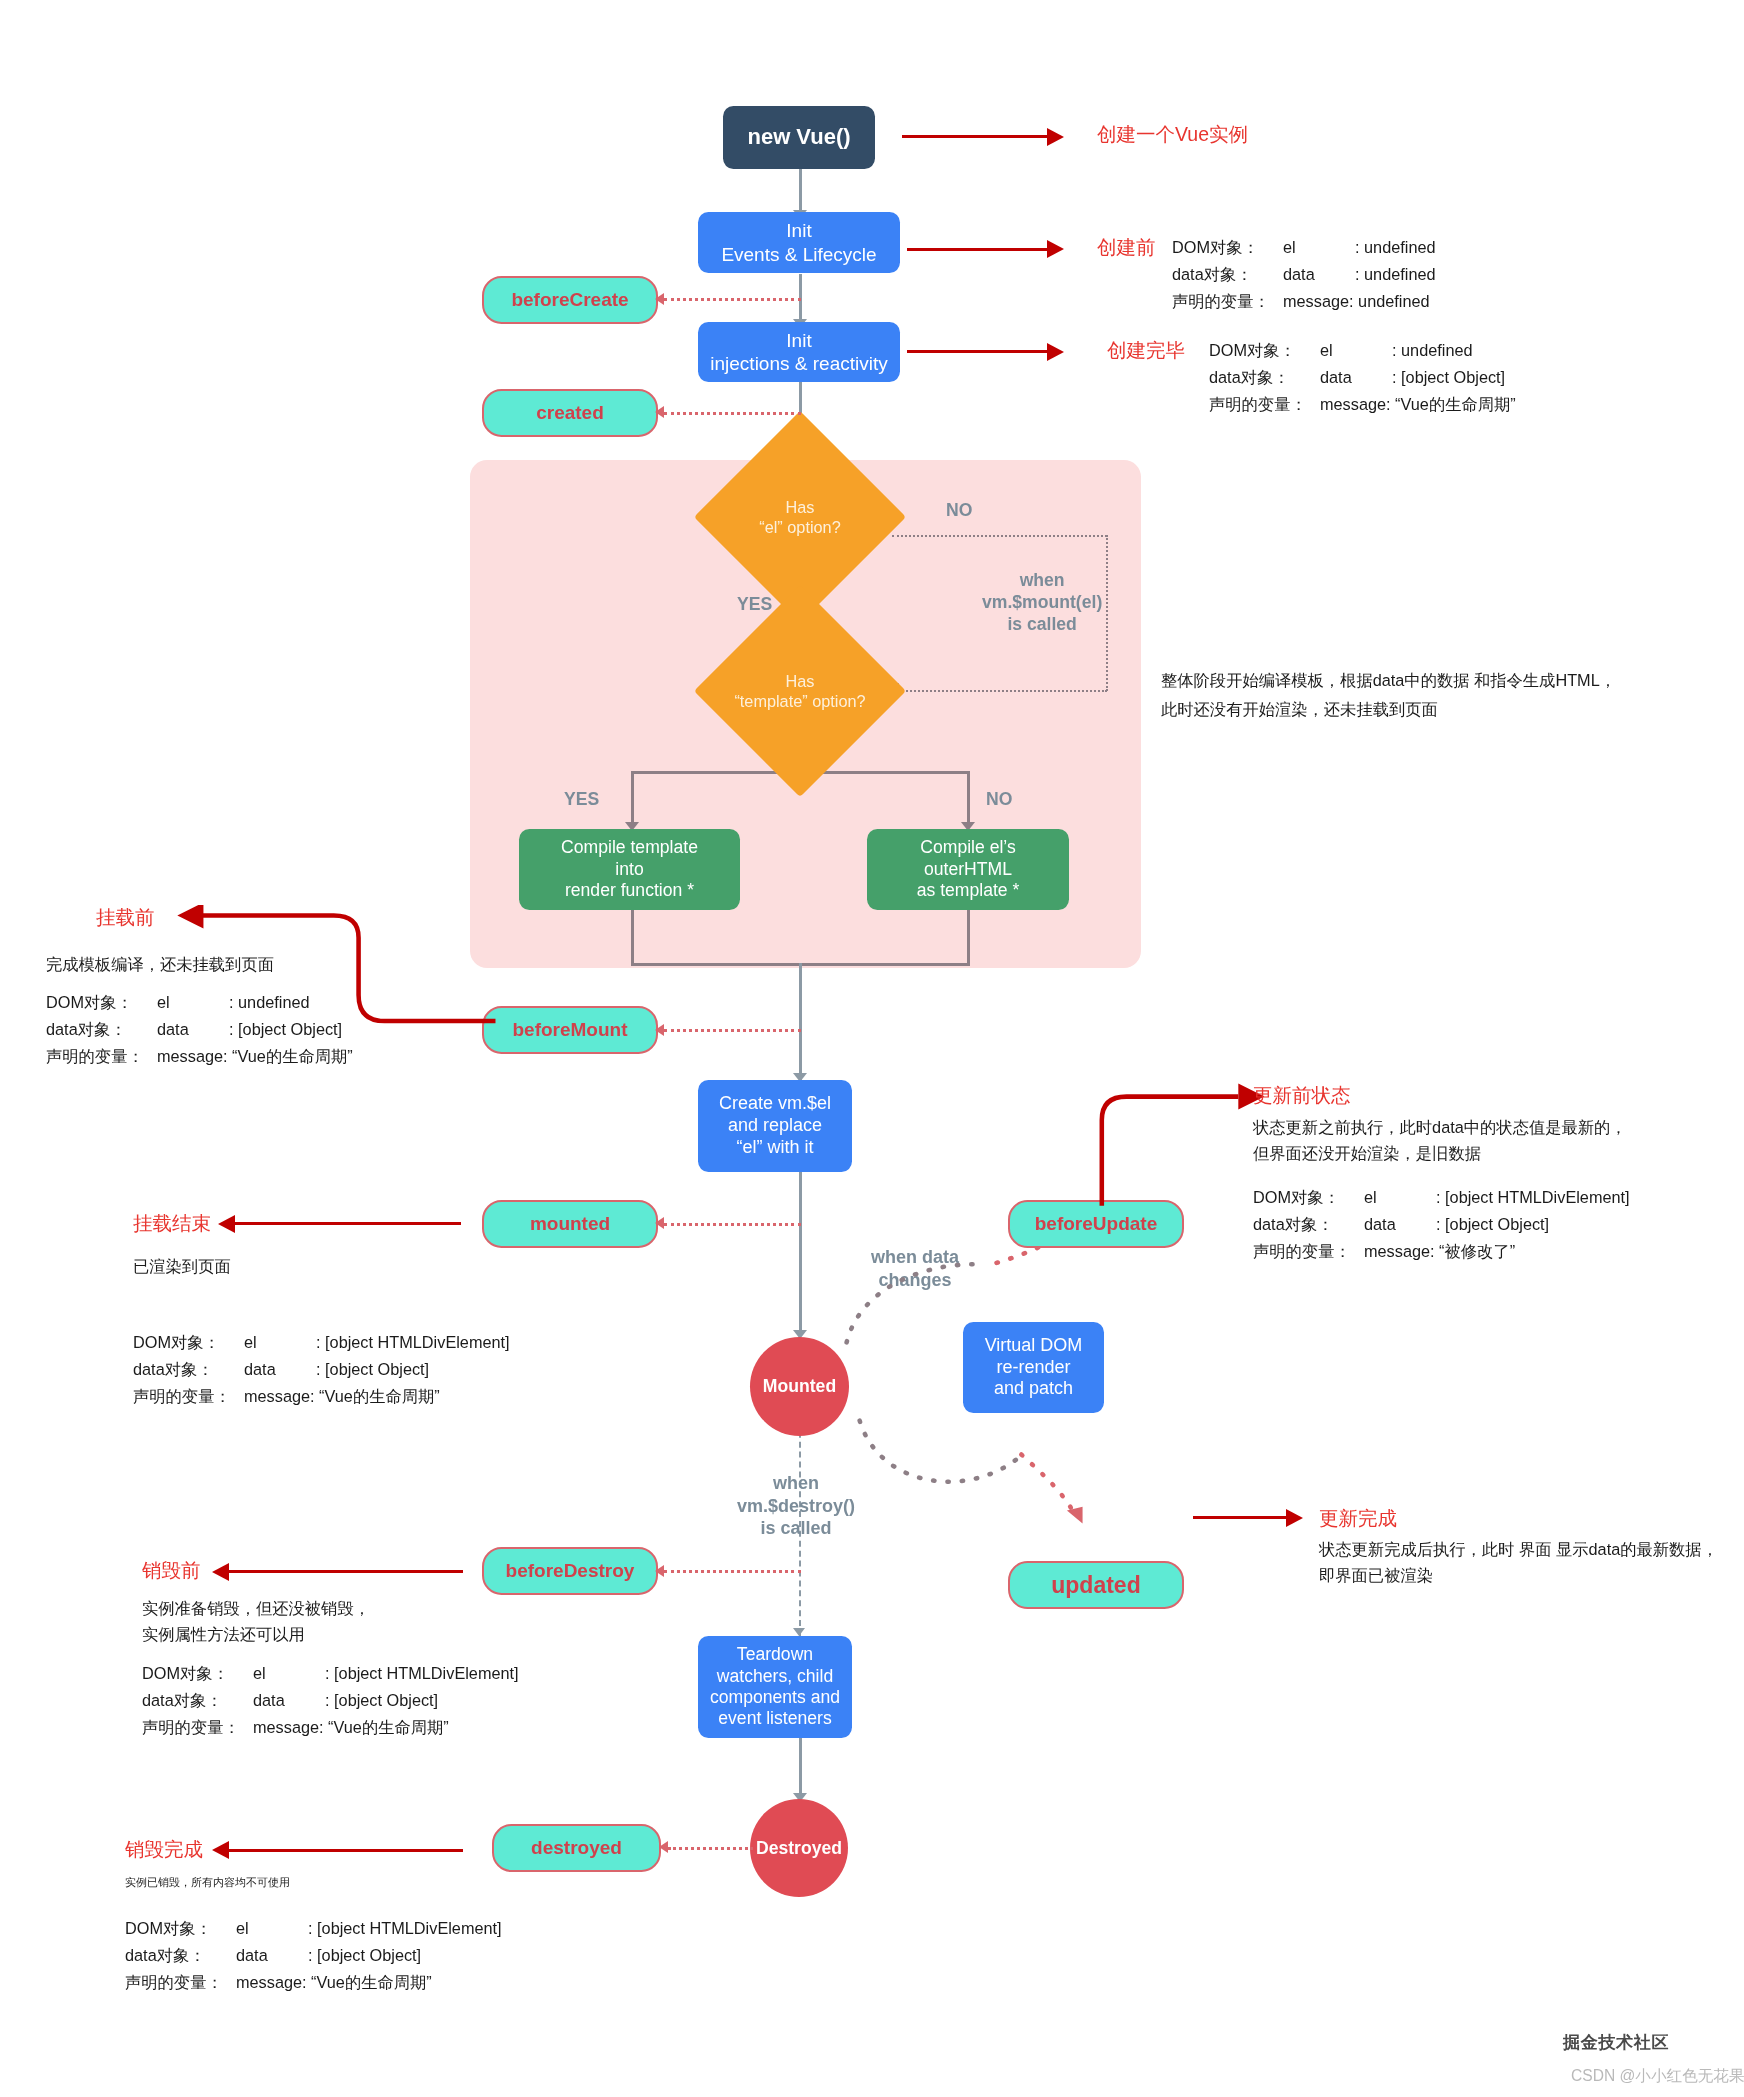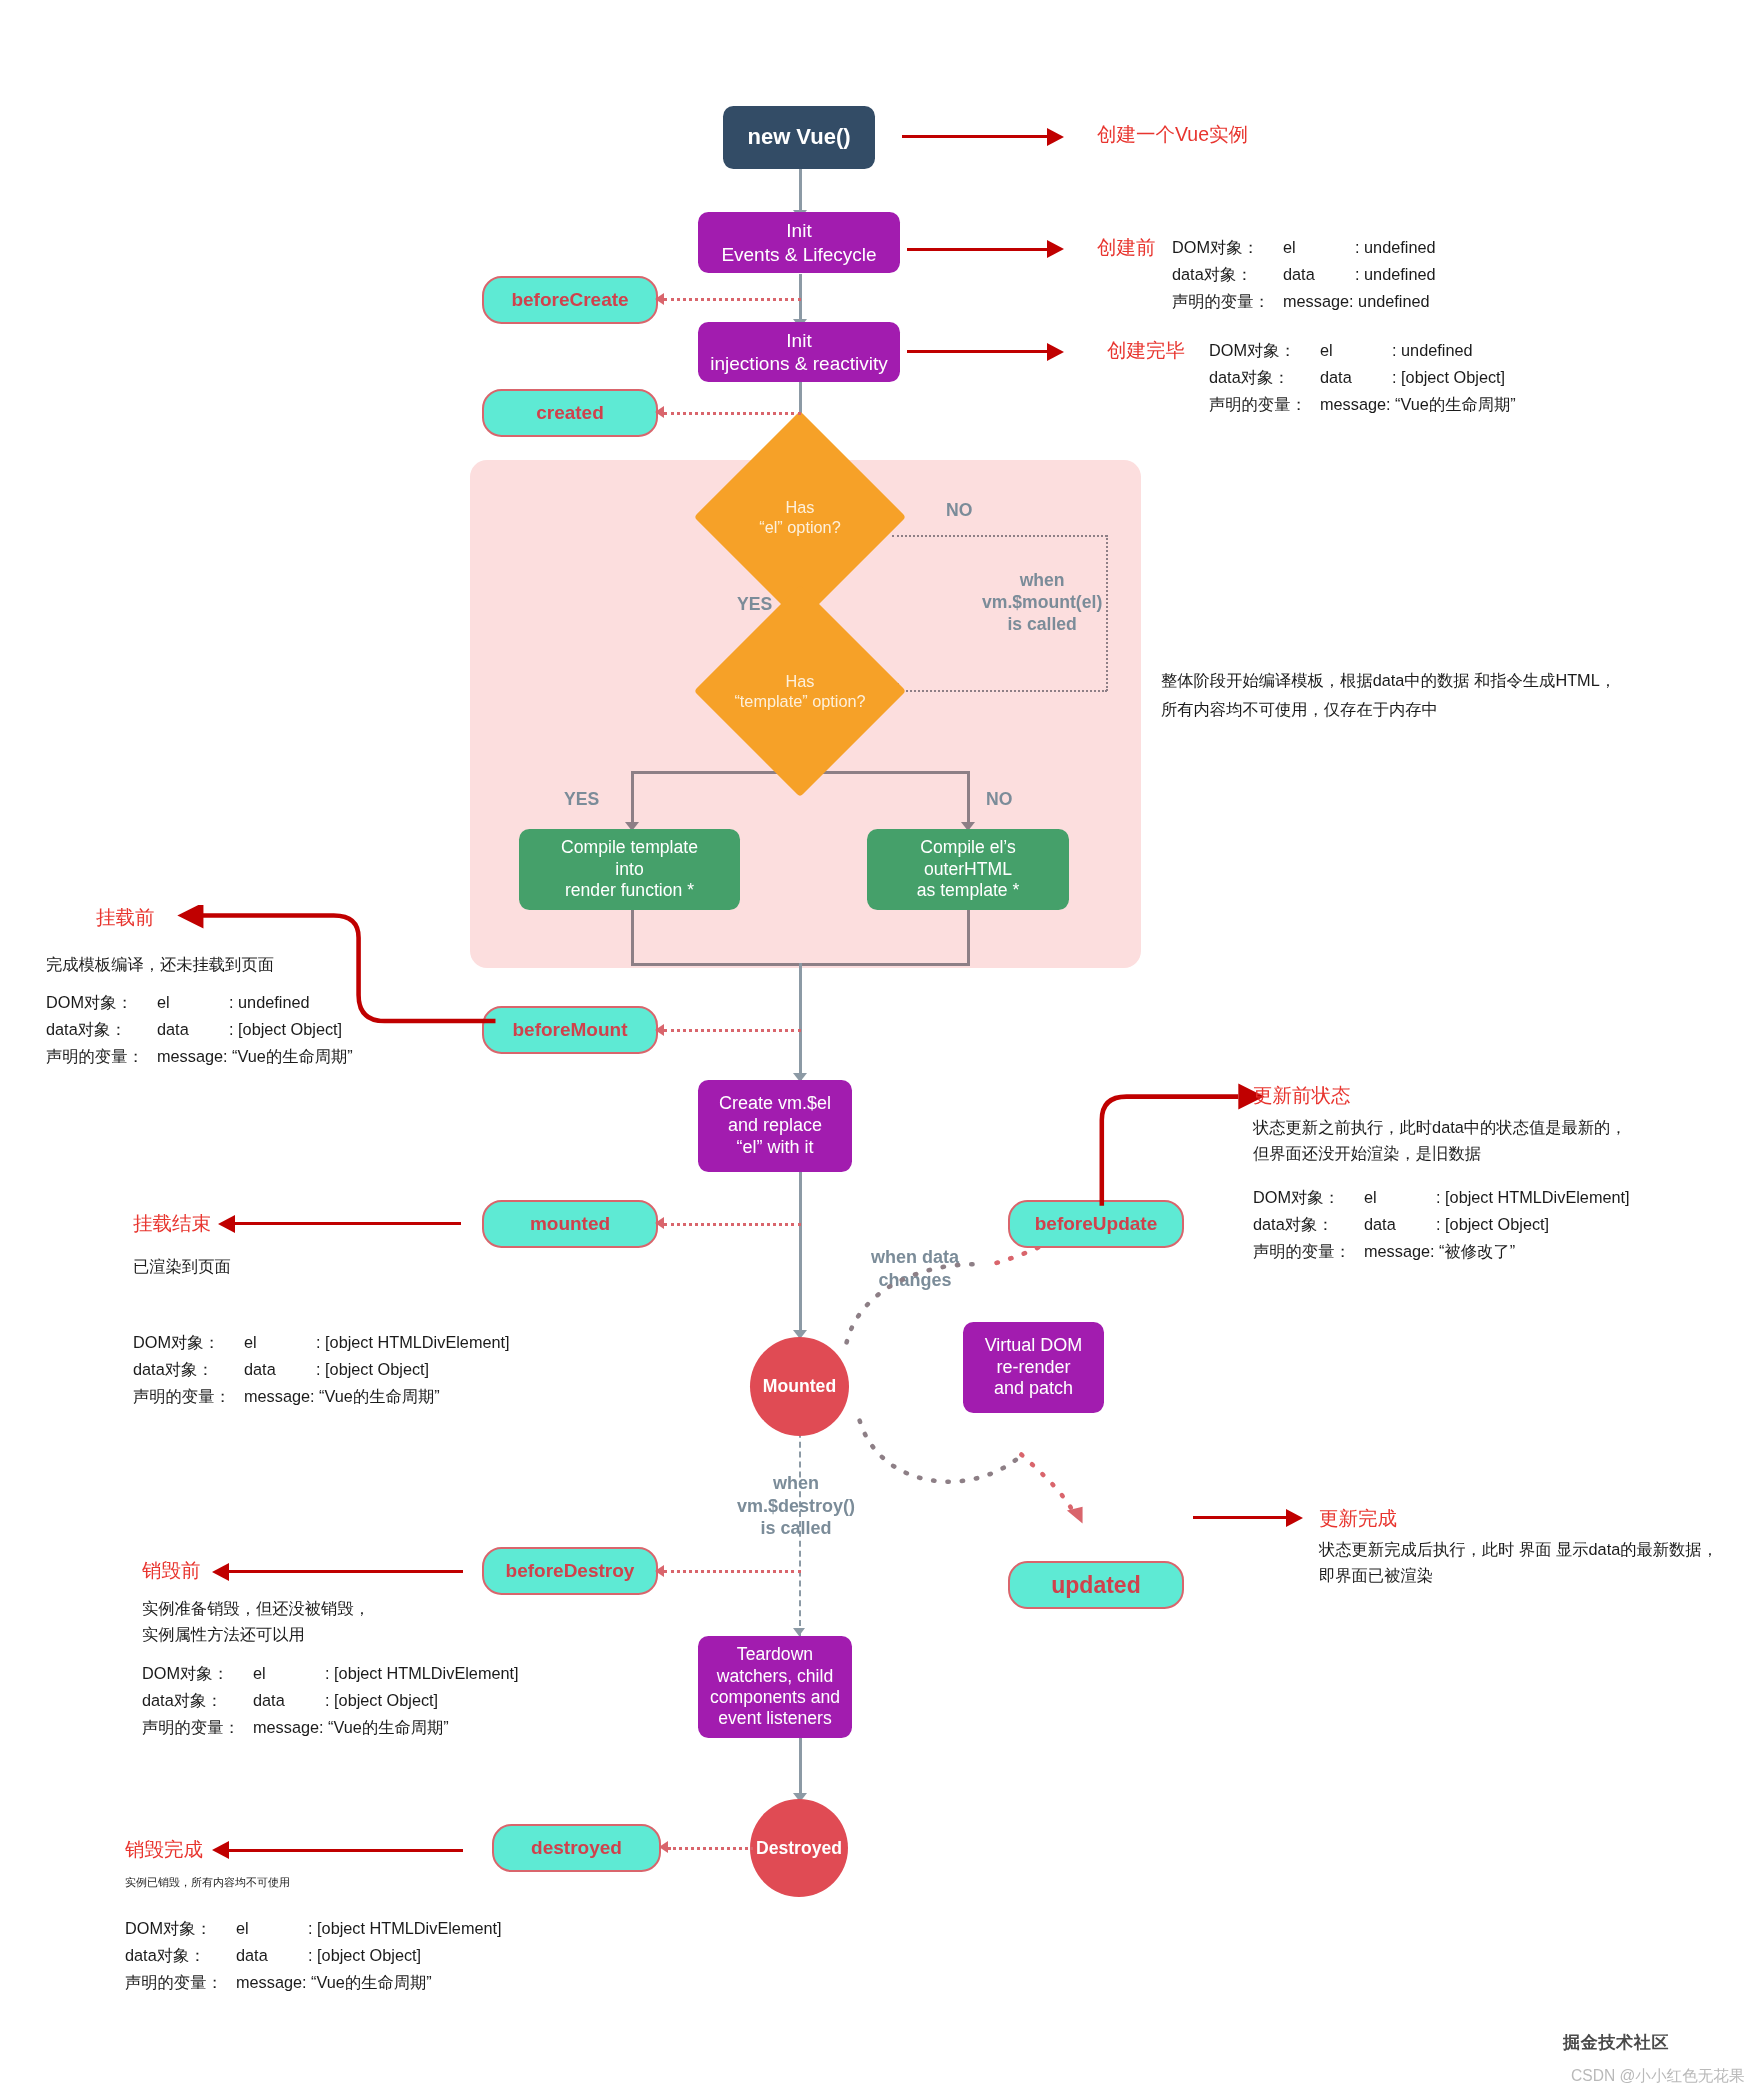--- a/index.html
+++ b/index.html
@@ -4,21 +4,21 @@
 <style>
   html,body{margin:0;padding:0;background:#ffffff;}
   body{font-family:"Liberation Sans","DejaVu Sans",sans-serif;}
   #stage{position:relative;width:1744px;height:2097px;background:#fff;overflow:hidden;}
   .abs{position:absolute;}
 
   
   .node{position:absolute;display:flex;align-items:center;justify-content:center;
         text-align:center;color:#fff;line-height:1.22;box-sizing:border-box;}
   .node-dark{background:#334c66;border-radius:10.4px;font-weight:bold;}
-  .node-green{background:#a21caf;border-radius:10.4px;}
+  .node-green{background:#3b82f6;border-radius:10.4px;}
   .node-green-dk{background:#45a06a;border-radius:10.4px;}
   .diamond-wrap{position:absolute;}
   .diamond-shape{position:absolute;inset:0;background:#f6a128;transform:rotate(45deg);border-radius:3.9px;}
   .diamond-txt{position:absolute;inset:0;display:flex;align-items:center;justify-content:center;
                text-align:center;color:#fdf0dc;line-height:1.25;}
   .circle{position:absolute;border-radius:50%;background:#e04b54;color:#fff;
           display:flex;align-items:center;justify-content:center;font-weight:bold;}
 
   
   .pill{position:absolute;box-sizing:border-box;border:2px solid #d9656c;border-radius:19.5px;
@@ -285,21 +285,21 @@
       <span class="ann-k">: [object Object]</span>
     </div>
     <div class="ann-row">
       <span class="ann-k" style="width:111px;">声明的变量：</span>
       <span class="ann-k">message: “Vue的生命周期”</span>
     </div>
   </div>
 
   <div class="note" style="left:1161px;top:666px;font-size:16.3px;">
     <div>整体阶段开始编译模板，根据data中的数据 和指令生成HTML，</div>
-    <div>所有内容均不可使用，仅存在于内存中</div>
+    <div>此时还没有开始渲染，还未挂载到页面</div>
   </div>
 
   <svg class="abs" style="left:163px;top:905px;width:339px;height:137px;" viewBox="0 0 520 210">
     <path d="M 510 178 L 340 178 Q 300 178 300 138 L 300 50 Q 300 16 262 16 L 60 16" fill="none" stroke="#c00000" stroke-width="7"></path>
     <polygon points="22,16 62,-4 62,36" fill="#c00000"></polygon>
   </svg>
   <div class="ann-title" style="left:96px;top:904px;font-size:19.5px;">挂载前</div>
   <div class="ann-body" style="left:46px;top:951px;font-size:16.3px;">完成模板编译，还未挂载到页面</div>
   <div class="ann-body" style="left:46px;top:989px;font-size:16.3px;">
     <div class="ann-row">

